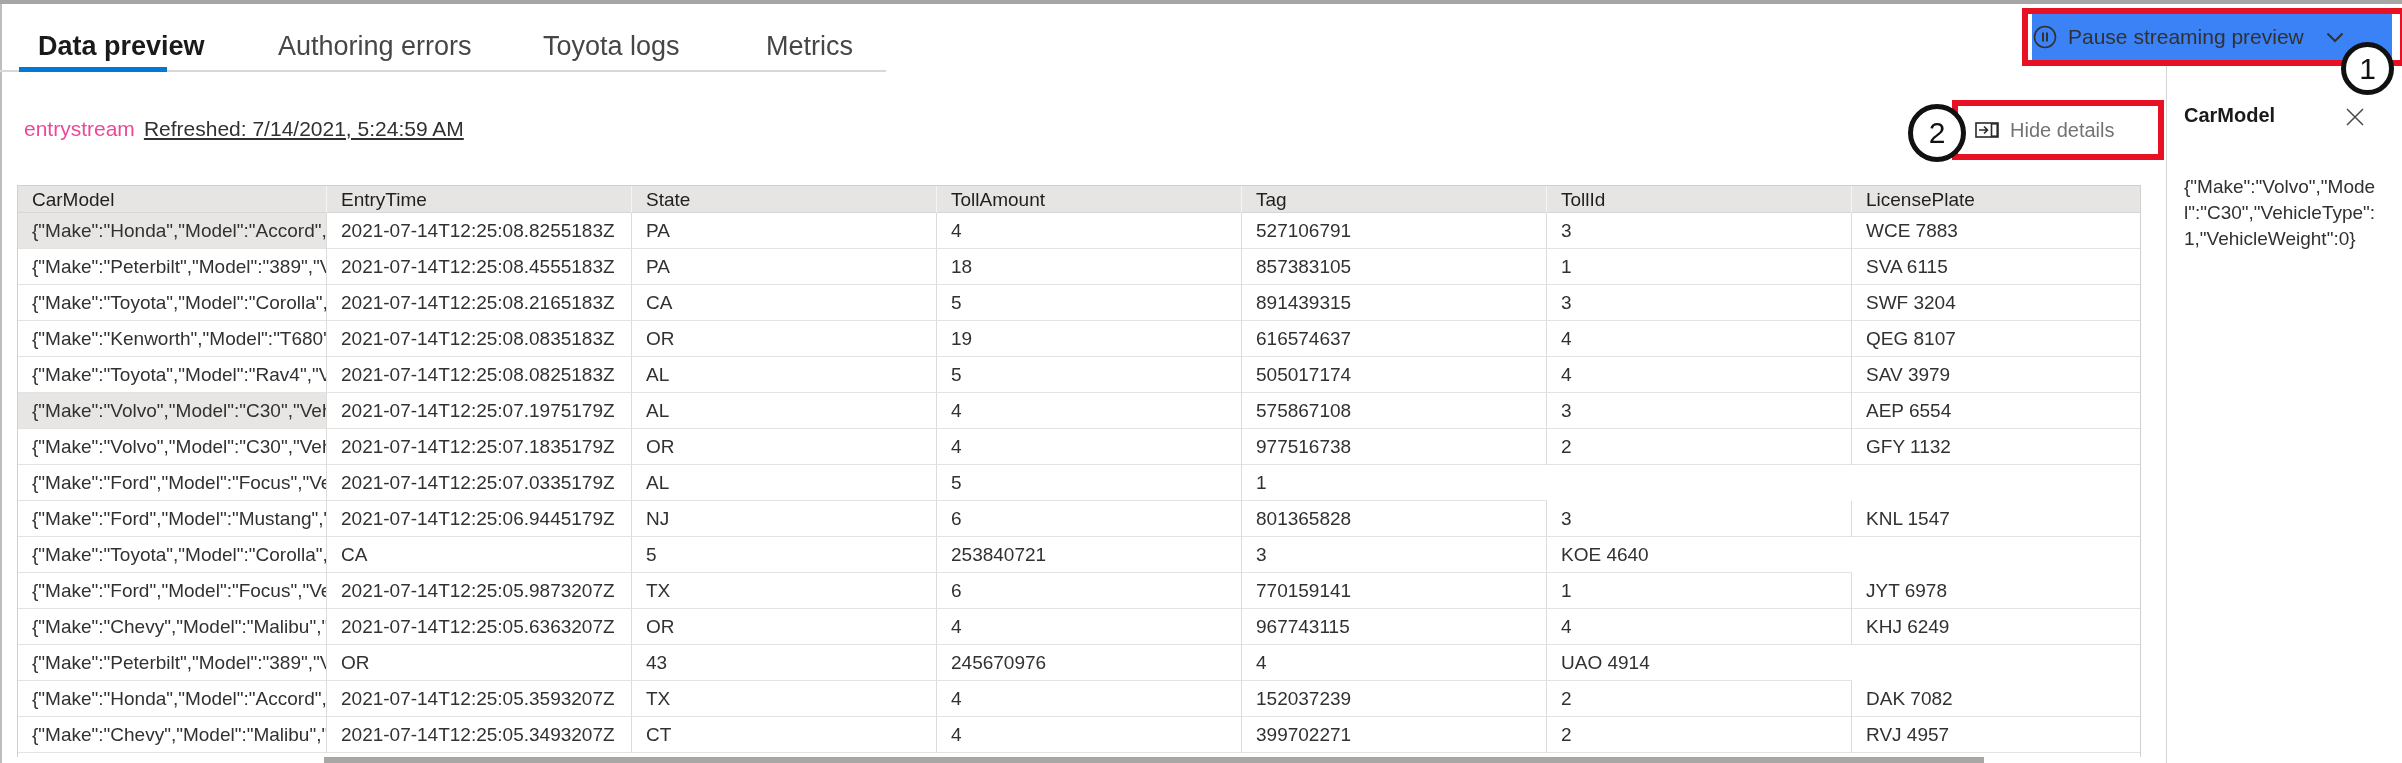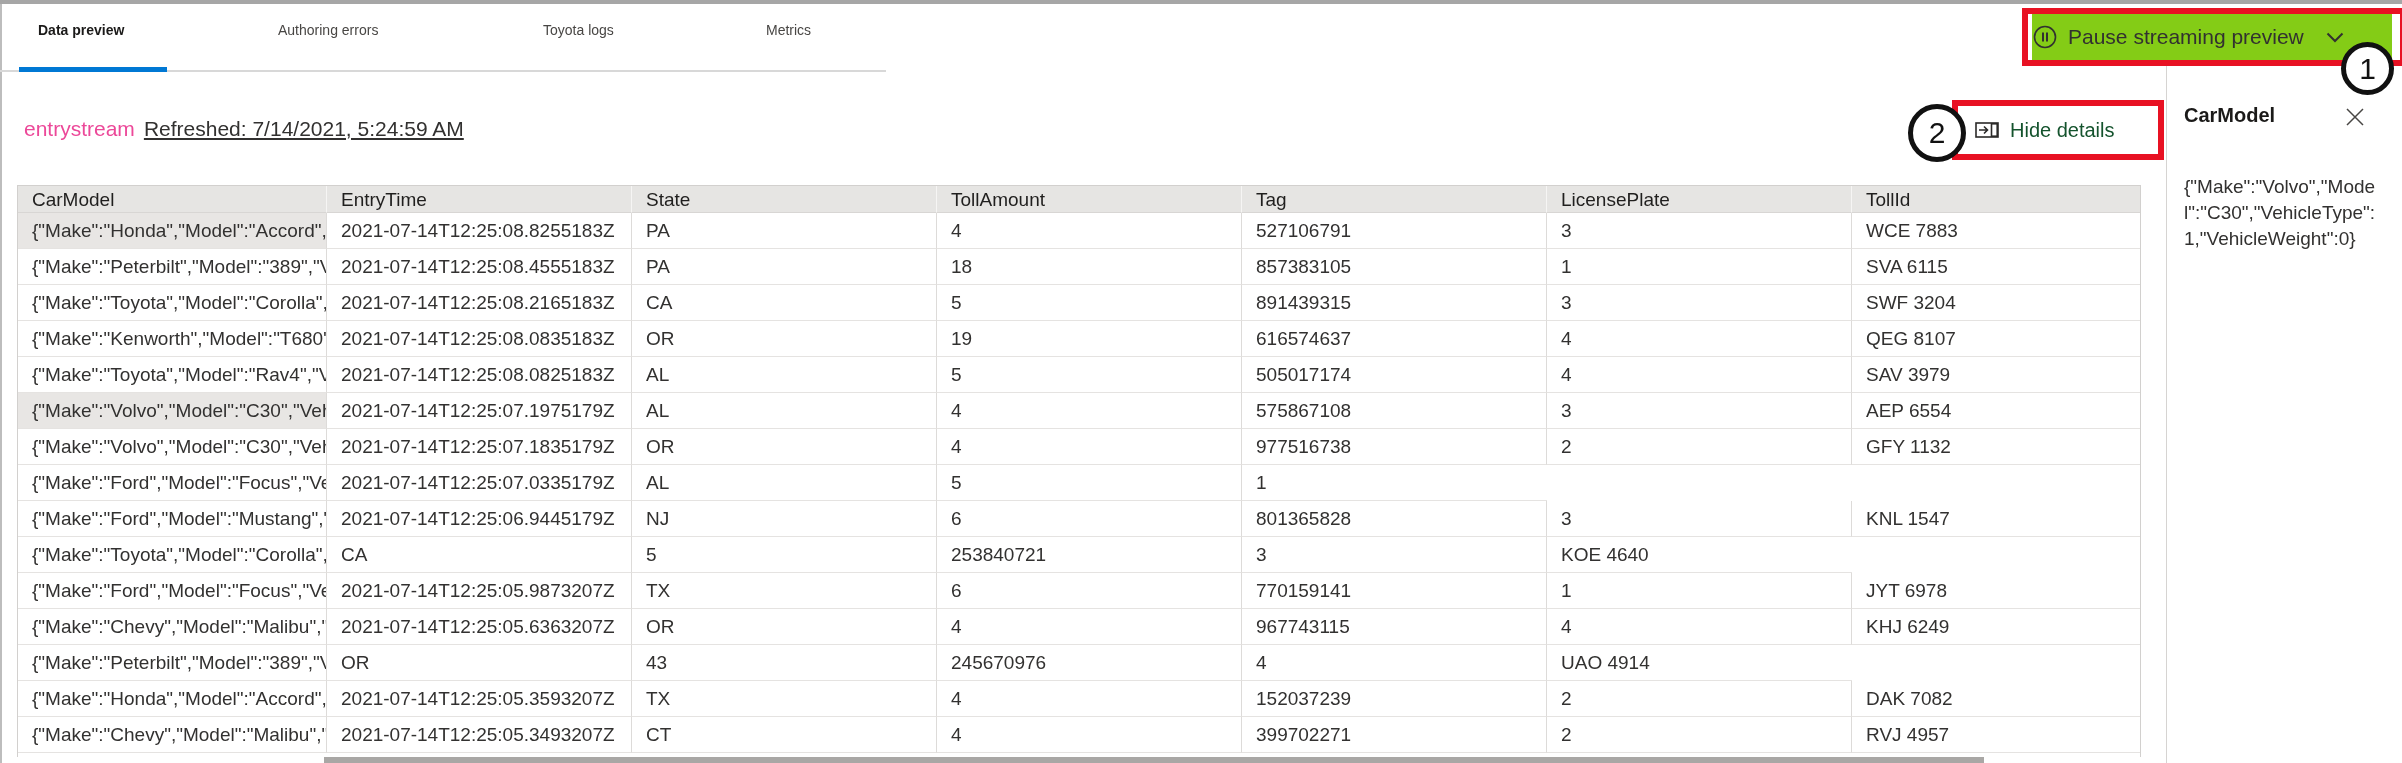--- a/index.html
+++ b/index.html
@@ -6,21 +6,21 @@
   html,body { width:2402px; height:763px; overflow:hidden; background:#fff;
               font-family:"Liberation Sans", sans-serif; color:#201f1e; }
   .abs { position:absolute; }
 
   
   .top-edge { left:0; top:0; width:2402px; height:4px; background:#a6a6a6; }
   .left-edge { left:0; top:4px; width:2px; height:759px; background:#bdbdbd; }
 
   
   .tabstrip-border { left:0; top:70px; width:886px; height:2px; background:#d8d8d8; }
-  .tab { top:22px; font-size:14px; color:#484644; cursor:default; white-space:nowrap; }
+  .tab { top:31px; font-size:27px; color:#484644; cursor:default; white-space:nowrap; }
   .tab.active { color:#1b1a19; font-weight:600; }
   .tab-underline { left:19px; top:67px; width:148px; height:5px; background:#0078d4; }
 
   
   .stream-line { left:24px; top:117px; font-size:21px; white-space:nowrap; }
   .stream-name { font-weight:400; color:#ec4899;margin-top:44px; }
   .refreshed { color:#323130; margin-left:9px;text-decoration:underline; }
 
   
   .table-wrap { left:17px; top:185px; width:2124px; height:573px;
@@ -37,33 +37,33 @@
   .td.shaded { background:#e8e6e4; }
 
   
   .hscroll-track { left:17px; top:757px; width:2124px; height:6px; background:#ffffff; }
   .hscroll-thumb { position:absolute; left:307px; top:0; width:1660px; height:6px;
                    background:#a9a7a5; }
 
   
   .hide-btn { left:1958px; top:106px; width:200px; height:48px; background:#fff;
               display:flex; align-items:center; cursor:pointer; }
-  .hide-label { font-size:20px; color:#14532d; margin-left:10px; }
+  .hide-label { font-size:20px; color:#737373; margin-left:10px; }
   .red-box { border:6px solid #e81123; background:transparent; pointer-events:none; }
   .red-box-2 { left:1952px; top:100px; width:212px; height:60px; }
   .red-box-1 { left:2022px; top:8px; width:384px; height:58px; }
 
   .callout { border:5px solid #111; background:#fff; border-radius:50%;
              display:flex; align-items:center; justify-content:center;
              font-size:30px; color:#111; }
   .callout-1 { left:2341px; top:42px; width:53px; height:53px; }
   .callout-2 { left:1908px; top:104px; width:58px; height:58px; }
 
   
-  .pause-btn { left:2032px; top:14px; width:360px; height:46px; background:#84cc16;
+  .pause-btn { left:2032px; top:14px; width:360px; height:46px; background:#3b82f6;
                display:flex; align-items:center; cursor:pointer; }
   .pause-label { font-size:21px; color:#323130; margin-left:10px; white-space:nowrap; }
   .pause-chevron { margin-left:22px; display:flex; align-items:center; }
 
   
   .panel-divider { left:2166px; top:66px; width:1px; height:697px; background:#d6d4d2; }
   .panel-title { left:2184px; top:104px; font-size:20px; font-weight:600; color:#1b1a19; }
   .panel-close { left:2340px; top:102px; width:30px; height:30px; display:flex;
                  align-items:center; justify-content:center; cursor:pointer; }
   .panel-json { left:2184px; top:174px; width:212px; font-size:19px; line-height:26px;
@@ -123,22 +123,22 @@
   <span>2</span>
 </div>
 
 <div class="abs table-wrap">
   <div class="grid-row">
       <div class="th">CarModel</div>
       <div class="th">EntryTime</div>
       <div class="th">State</div>
       <div class="th">TollAmount</div>
       <div class="th">Tag</div>
+      <div class="th">TollId</div>
       <div class="th">LicensePlate</div>
-      <div class="th">TollId</div>
     </div>
   <div>
       <div class="grid-row">
         <div class="td shaded">{"Make":"Honda","Model":"Accord","</div>
         <div class="td">2021-07-14T12:25:08.8255183Z</div>
         <div class="td">PA</div>
         <div class="td">4</div>
         <div class="td">527106791</div>
         <div class="td">3</div>
         <div class="td">WCE 7883</div>

